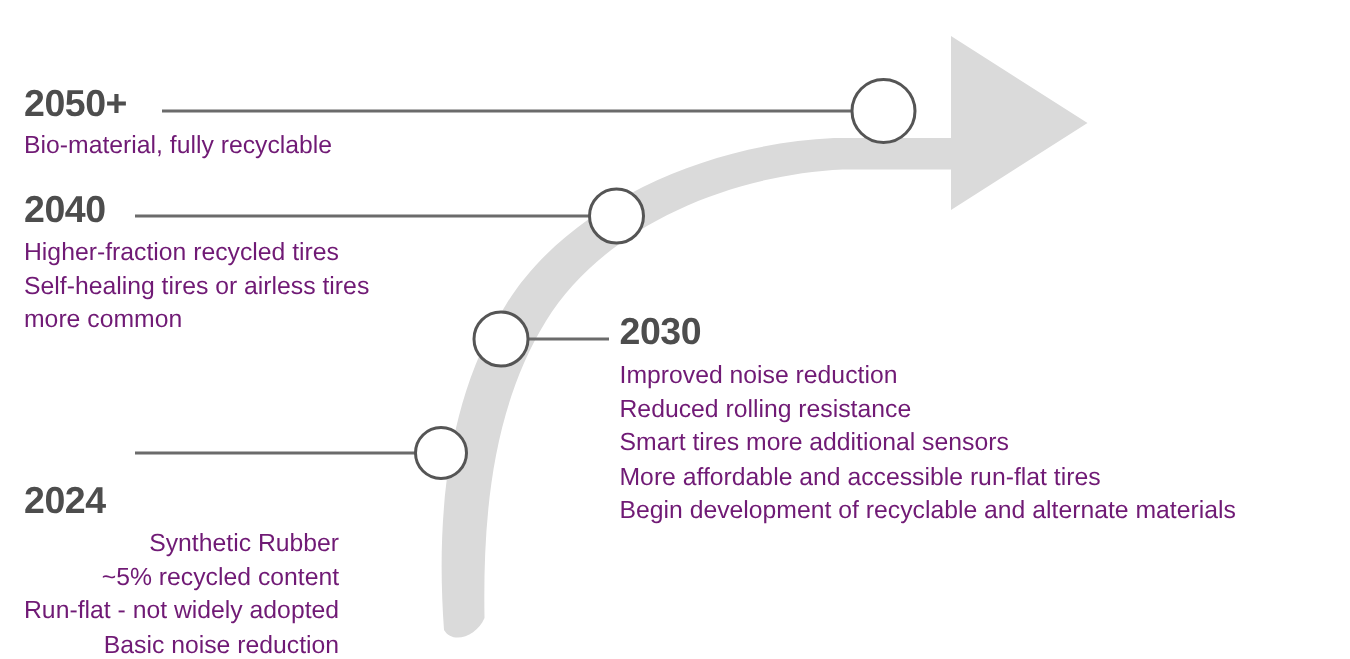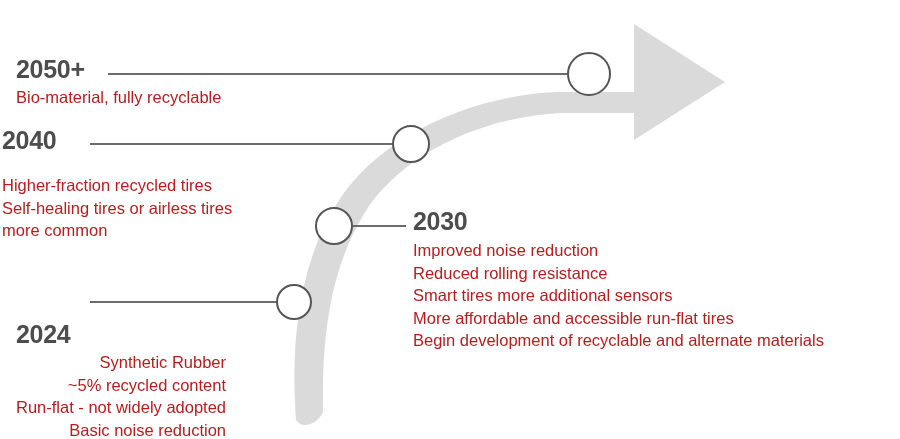--- a/index.html
+++ b/index.html
@@ -41,29 +41,29 @@
     white-space: nowrap;
     margin: 0;
   }
   .bullets {
     margin: 0;
     padding: 0;
     list-style: none;
   }
   .bullets li {
     font-size: 16.5px;
-    color: #b91c1c;
+    color: #701a75;
     line-height: 22.5px;
     white-space: nowrap;
   }
   
   #ms-2050 { left: 16px; top: 56px; }
   #ms-2050 .bullets { margin-top: 3px; }
-  #ms-2040 { left: 2px; top: 127px; }
-  #ms-2040 .bullets { margin-top: 20px; }
+  #ms-2040 { left: 16px; top: 127px; }
+  #ms-2040 .bullets { margin-top: 3px; }
   #ms-2024 { left: 16px; top: 285px; margin-top: 36px; }
   #ms-2024 .bullets { margin-top: 3px; text-align: right; }
   #ms-2030 { left: 413px; top: 208px; }
   #ms-2030 .bullets { margin-top: 4px; }
 </style>
 </head>
 <body>
 
 <div id="canvas">
 

